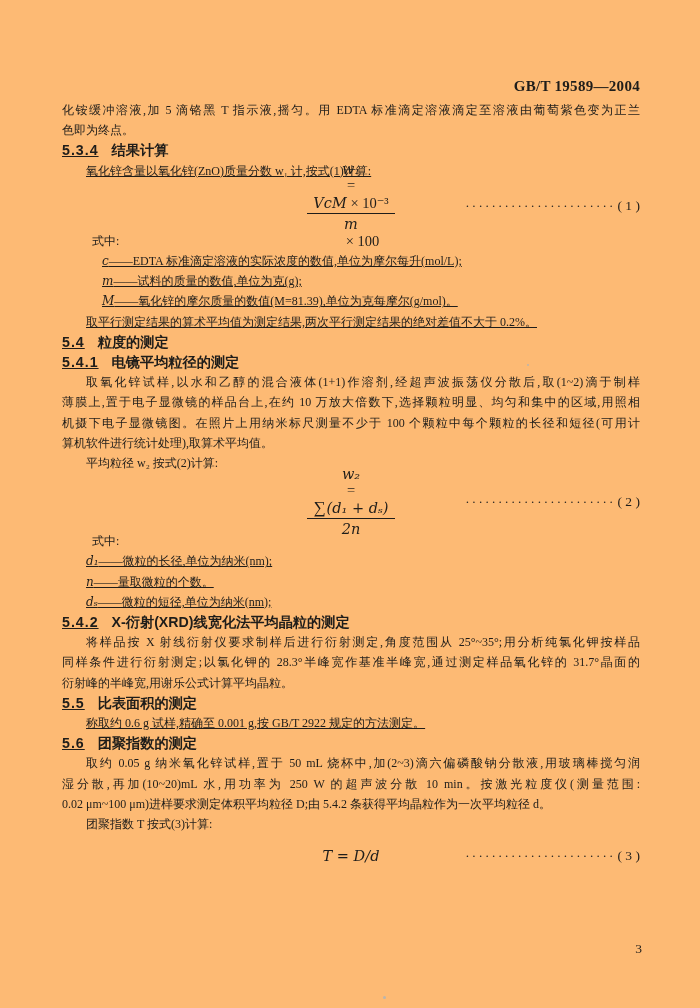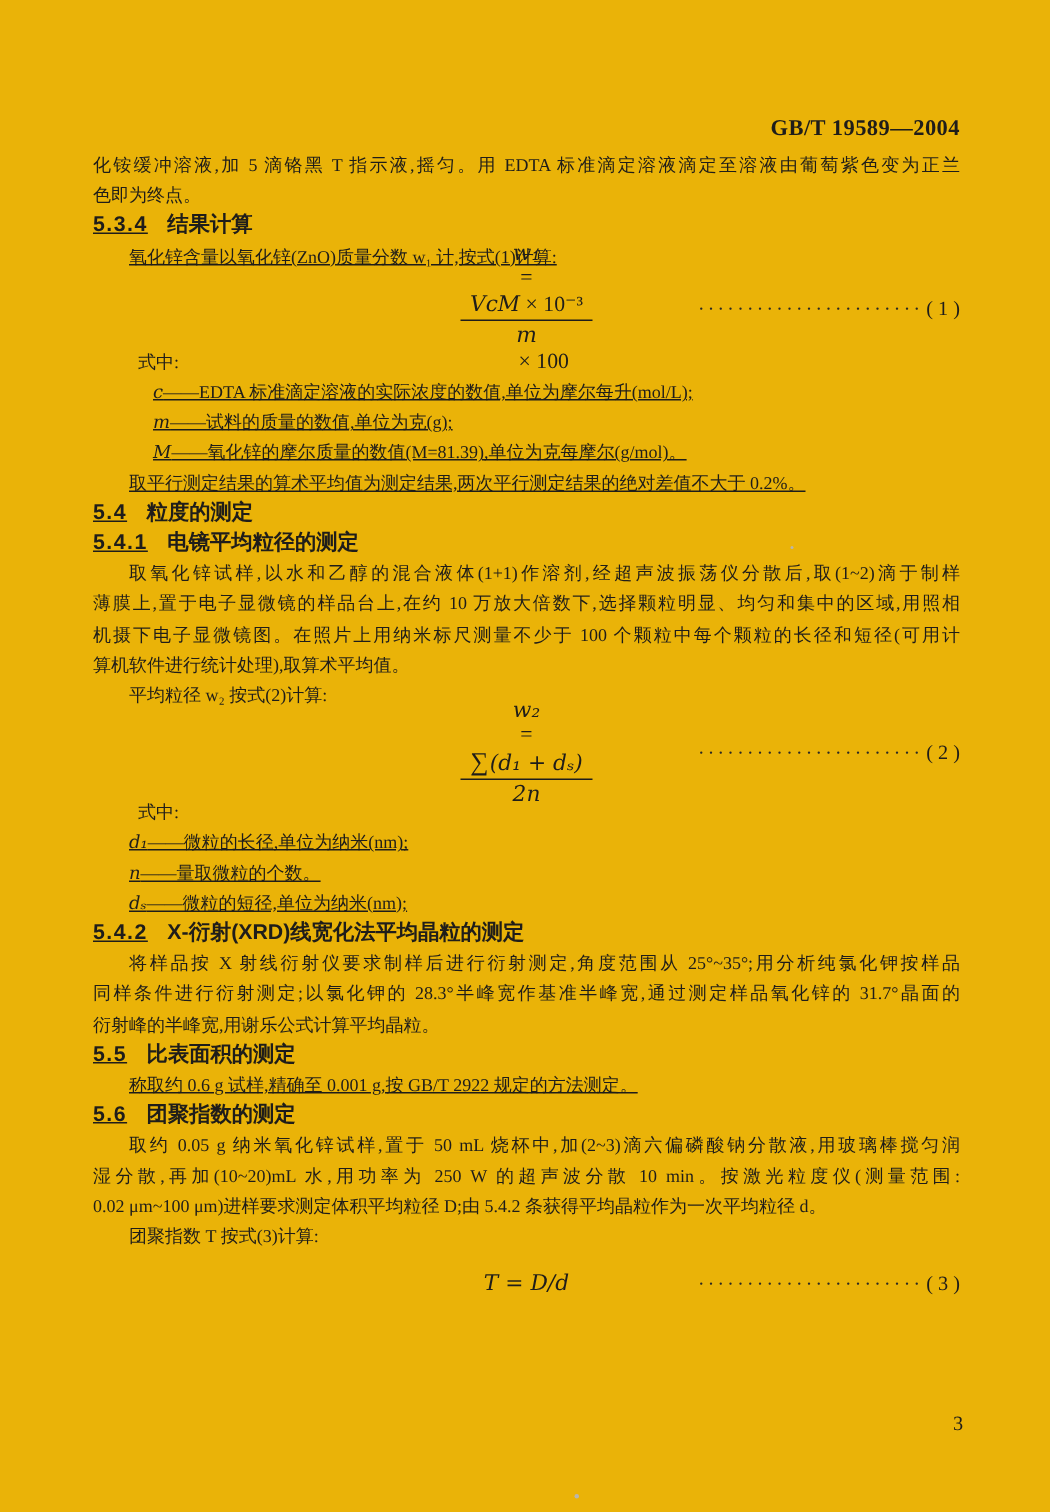--- a/index.html
+++ b/index.html
@@ -1,21 +1,21 @@
 <!DOCTYPE html>
 <html><head>
 <meta charset="utf-8">
 <style>
   * { margin: 0; padding: 0; box-sizing: border-box; }
   html, body { background: #e8e8e8; }
   .page {
     position: relative;
     width: 700px;
     height: 1008px;
-    background: #eab308;
+    background: #fdba74;
     color: #1f1d1a;
     font-family: "Liberation Serif", "DejaVu Serif", serif;
     overflow: hidden;
   }
   .doc-header {
     position: absolute;
     top: 78px;
     right: 60px;
     font-size: 15px;
     font-weight: 700;

